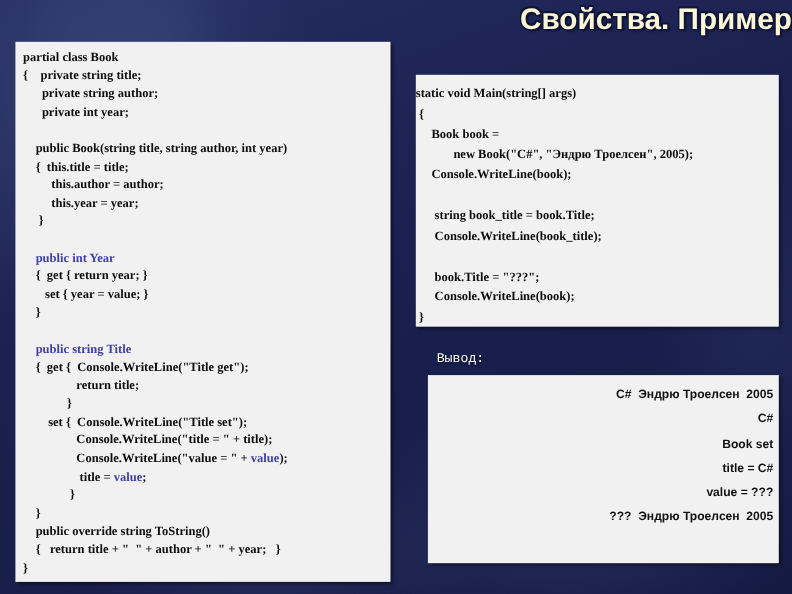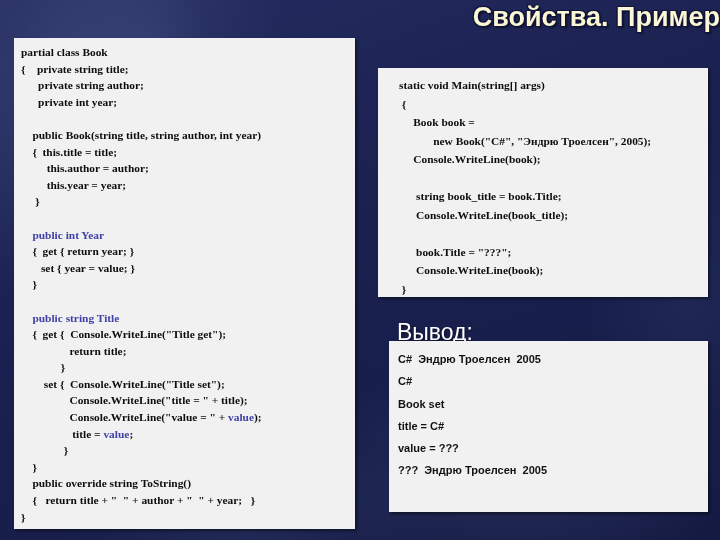--- a/index.html
+++ b/index.html
@@ -65,29 +65,30 @@
     width: 341px;
     height: 491px;
     padding: 6px 5px 4px 7px;
   }
 
   #right-panel {
     left: 378px;
     top: 68px;
     width: 330px;
     height: 229px;
-    padding: 8px 5px 4px 21px;
+    padding: 8px 5px 4px 0;
   }
 
   #output-panel {
     left: 389px;
     top: 341px;
     width: 319px;
     height: 171px;
     padding: 7px 5px 4px 9px;
+    text-align: right;
   }
 
   
   .code {
     font-family: Liberation Serif, serif;
     font-size: 11.4px;
     font-weight: bold;
     color: #0d0d0d;
     line-height: 16.6px;
     white-space: pre;
@@ -106,22 +107,22 @@
   }
   #right-panel .code .blank {
     height: 18.5px;
   }
 
   
   #output-label {
     position: absolute;
     left: 397px;
     top: 319px;
-    font-family: Liberation Sans, sans-serif;
-    font-size: 23px;
+    font-family: Liberation Mono, monospace;
+    font-size: 12px;
     font-weight: normal;
     color: #ffffff;
     white-space: nowrap;
     text-shadow: 1px 1px 2px rgba(0,0,0,0.5);
   }
 
   
   .out-line {
     font-family: "Liberation Sans", sans-serif;
     font-size: 11px;

